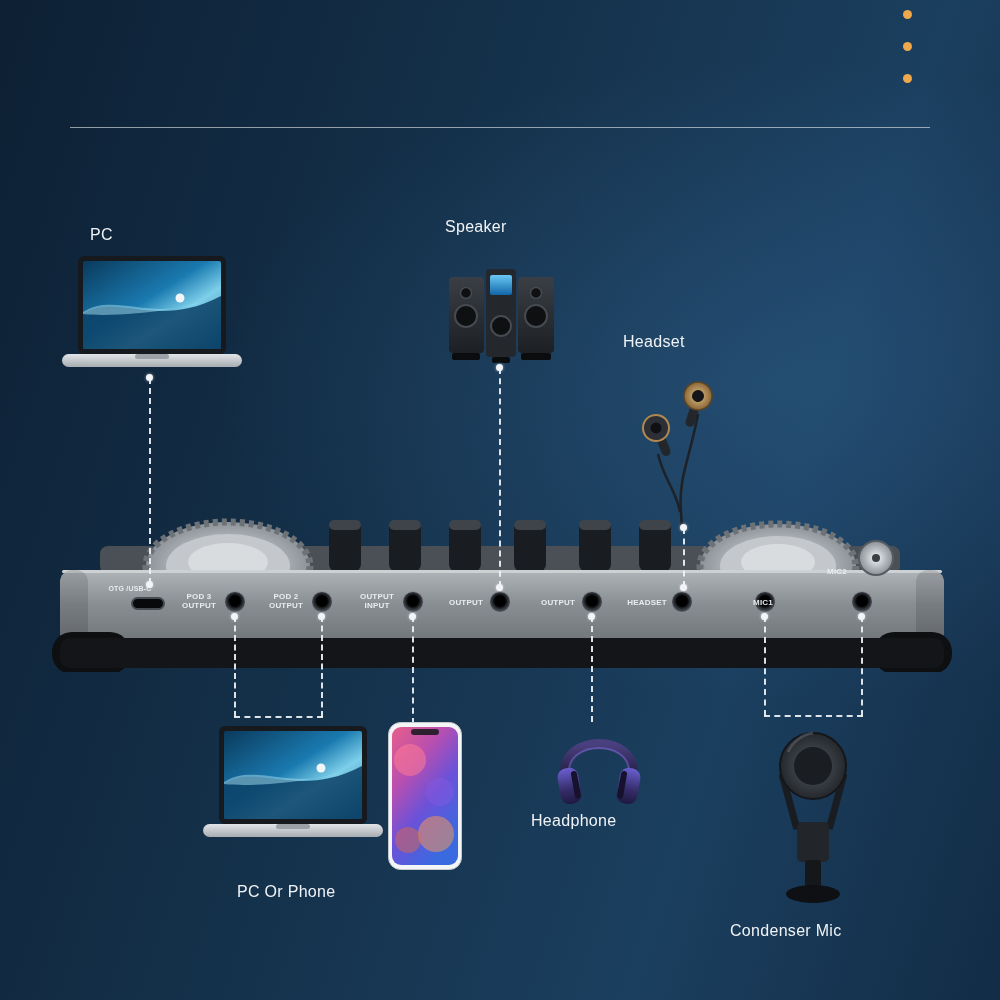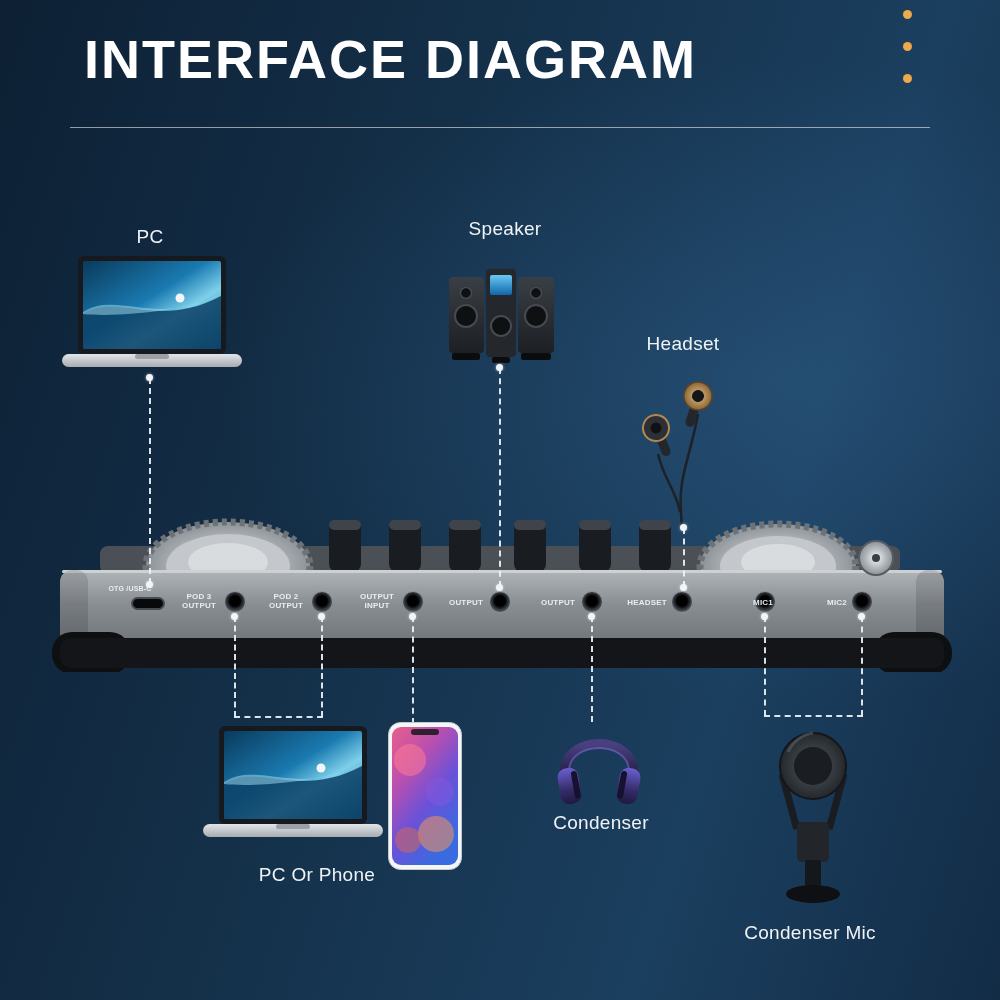--- a/index.html
+++ b/index.html
@@ -8,21 +8,21 @@
     font-family:"Liberation Sans",sans-serif;
     background:
       radial-gradient(900px 520px at 78% 38%, rgba(62,118,170,0.28), transparent 62%),
       linear-gradient(108deg,#0d2034 0%,#143049 38%,#1b3f5f 72%,#122c46 100%);
   }
   .title{position:absolute;left:84px;top:28px;font-size:54px;font-weight:800;
     color:#ffffff;letter-spacing:2px;white-space:nowrap;}
   .divider{position:absolute;left:70px;top:127px;width:860px;height:1px;
     background:rgba(255,255,255,0.55);}
   .accent-dot{position:absolute;width:9px;height:9px;border-radius:50%;background:#efa94a;}
-  .dev-label{position:absolute;font-size:19px;color:#f0f3f6;text-align:center;
+  .dev-label{position:absolute;font-size:16px;color:#f0f3f6;text-align:left;
     font-weight:400;letter-spacing:0.3px;}
   .dev-img{position:absolute;}
   .port-label{position:absolute;font-size:8px;font-weight:700;color:#e8ecef;
     text-align:center;line-height:1.15;letter-spacing:0.2px;}
   .port-label.usb{font-size:7px;text-align:center;}
   .jack{position:absolute;width:22px;height:22px;border-radius:50%;box-sizing:border-box;
     background:radial-gradient(circle at 50% 45%, #000 0 35%, #22262b 50%, #4a5056 68%, #767c82 100%);
     border:1.5px solid #8a9096;}
   .usbc{position:absolute;width:34px;height:13px;border-radius:7px;box-sizing:border-box;
     background:#07090b;border:2px solid #454b51;}
@@ -85,21 +85,20 @@
     </linearGradient>
     <radialGradient id="micHeadG">
         <stop offset="0.3" stop-color="#454b52"></stop>
         <stop offset="1" stop-color="#24282c"></stop>
       </radialGradient>
   </defs>
 </svg>
 
 <div class="canvas">
 
-  <div class="title">INTERFACE DIAGRAM</div>
   <div class="divider"></div>
   <div class="accent-dot" style="left:903px;top:10px"></div>
   <div class="accent-dot" style="left:903px;top:42px"></div>
   <div class="accent-dot" style="left:903px;top:74px"></div>
 
   <div class="dev-label" style="left:90px;top:226px;width:120px">PC</div>
   <svg class="dev-img" style="left:62px;top:256px" width="180" height="118" viewBox="0 0 180 118">
     <rect x="16" y="0" width="148" height="98" rx="6" fill="#16191d"></rect>
     <rect x="21" y="5" width="138" height="88" rx="2" fill="url(#waveG)"></rect>
     <path d="M21,58 C55,36 95,74 159,40 L159,93 L21,93 Z" fill="#0c4166" opacity="0.85"></path>
@@ -190,21 +189,21 @@
   <div class="jack" style="left:851px;top:591px"></div>
 
   <div class="port-label usb" style="left:98px;top:585px;width:64px">OTG /USB-C</div>
   <div class="port-label" style="left:176px;top:592px;width:46px">POD 3 OUTPUT</div>
   <div class="port-label" style="left:263px;top:592px;width:46px">POD 2 OUTPUT</div>
   <div class="port-label" style="left:354px;top:592px;width:46px">OUTPUT INPUT</div>
   <div class="port-label" style="left:444px;top:598px;width:44px">OUTPUT</div>
   <div class="port-label" style="left:536px;top:598px;width:44px">OUTPUT</div>
   <div class="port-label" style="left:624px;top:598px;width:46px">HEADSET</div>
   <div class="port-label" style="left:748px;top:598px;width:30px">MIC1</div>
-  <div class="port-label" style="left:822px;top:598px;width:30px">MIC2</div>
+  <div class="port-label" style="left:822px;top:567px;width:30px">MIC2</div>
 
   <div class="vline" style="left:149px;top:378px;height:206px"></div>
   <div class="vline" style="left:499px;top:368px;height:219px"></div>
   <div class="vline" style="left:683px;top:528px;height:59px"></div>
   <div class="vline" style="left:234px;top:616px;height:101px"></div>
   <div class="vline" style="left:321px;top:616px;height:101px"></div>
   <div class="vline" style="left:412px;top:616px;height:108px"></div>
   <div class="vline" style="left:591px;top:616px;height:106px"></div>
   <div class="vline" style="left:764px;top:616px;height:100px"></div>
   <div class="vline" style="left:861px;top:616px;height:100px"></div>
@@ -235,35 +234,35 @@
   </svg>
   <svg class="dev-img" style="left:388px;top:722px" width="74" height="148" viewBox="0 0 74 148">
     <rect x="0.5" y="0.5" width="73" height="147" rx="12" fill="#f4f5f6" stroke="#c4c9cd"></rect>
     <rect x="4" y="5" width="66" height="138" rx="9" fill="url(#phoneG)"></rect>
     <circle cx="22" cy="38" r="16" fill="#ff7a95" opacity="0.55"></circle>
     <circle cx="48" cy="112" r="18" fill="#ff9a50" opacity="0.5"></circle>
     <circle cx="20" cy="118" r="13" fill="#e86a40" opacity="0.45"></circle>
     <circle cx="52" cy="70" r="14" fill="#8a5ae0" opacity="0.4"></circle>
     <rect x="23" y="7" width="28" height="6" rx="3" fill="#14171c" opacity="0.85"></rect>
   </svg>
-  <div class="dev-label" style="left:237px;top:864px;width:160px">PC Or Phone</div>
+  <div class="dev-label" style="left:237px;top:883px;width:160px">PC Or Phone</div>
 
   <svg class="dev-img" style="left:551px;top:716px" width="96" height="96" viewBox="0 0 96 96">
     <path d="M14,58 C12,18 84,18 82,58" stroke="url(#hpBandG)" stroke-width="10" fill="none" stroke-linecap="round"></path>
     <path d="M18,56 C17,24 79,24 78,56" stroke="#7a6fd8" stroke-width="2" fill="none" opacity="0.5"></path>
     <g transform="rotate(-10 18 70)">
       <rect x="8" y="52" width="21" height="36" rx="9" fill="url(#hpCupG)"></rect>
       <rect x="22" y="56" width="6" height="28" rx="3" fill="#16122e"></rect>
     </g>
     <g transform="rotate(10 78 70)">
       <rect x="67" y="52" width="21" height="36" rx="9" fill="url(#hpCupG)"></rect>
       <rect x="68" y="56" width="6" height="28" rx="3" fill="#16122e"></rect>
     </g>
   </svg>
-  <div class="dev-label" style="left:531px;top:812px;width:140px">Condenser</div>
+  <div class="dev-label" style="left:531px;top:812px;width:140px">Headphone</div>
 
   <svg class="dev-img" style="left:768px;top:730px" width="90" height="176" viewBox="0 0 90 176">
     <path d="M14,44 L28,96 L62,96 L76,44" stroke="#191c20" stroke-width="7" fill="none"></path>
     <circle cx="45" cy="36" r="33" fill="url(#micHeadG)" stroke="#14161a" stroke-width="2"></circle>
     <circle cx="45" cy="36" r="19" fill="#1a1d21"></circle>
     <path d="M20,22 A33,33 0 0,1 45,3" stroke="#5a6168" stroke-width="3" fill="none" opacity="0.6"></path>
     <rect x="29" y="92" width="32" height="40" rx="5" fill="#22252a"></rect>
     <rect x="37" y="130" width="16" height="30" rx="3" fill="#15181b"></rect>
     <ellipse cx="45" cy="164" rx="27" ry="9" fill="#0e1013"></ellipse>
   </svg>

